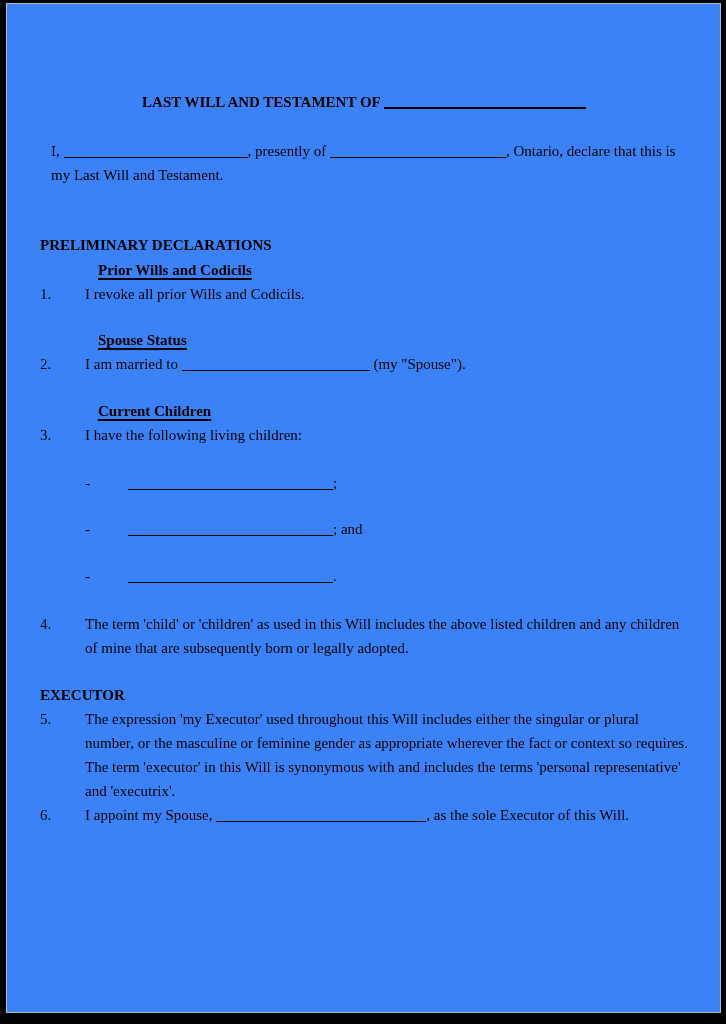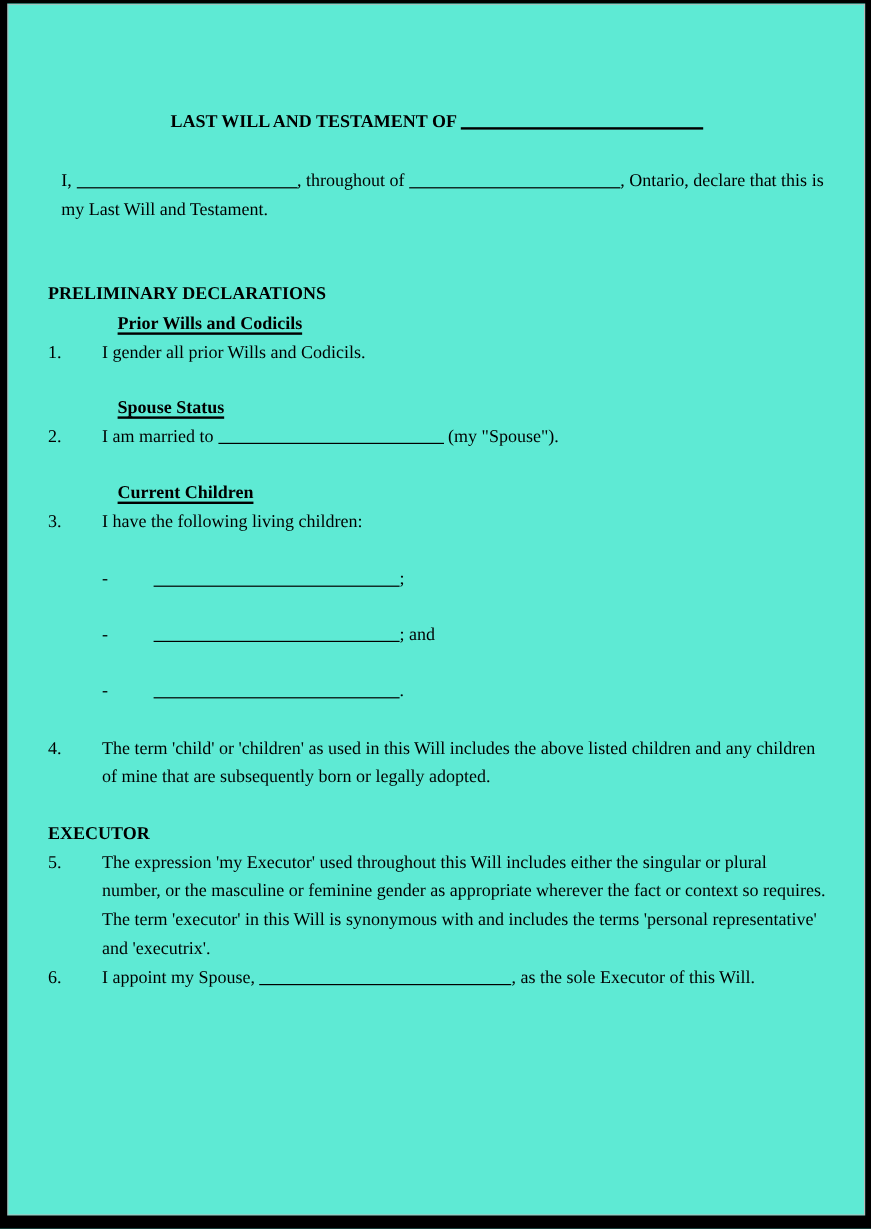--- a/index.html
+++ b/index.html
@@ -1,21 +1,21 @@
 <!DOCTYPE html>
 <html><head>
 <meta charset="utf-8">
 <style>
   html, body { margin: 0; padding: 0; background: #000; }
   .page {
     position: relative;
     box-sizing: border-box;
     width: 726px;
     height: 1024px;
-    background: #5eead4;
+    background: #3b82f6;
     border-style: solid;
     border-color: #000;
     border-width: 3px 5px 11px 6px;
     box-shadow: inset 0 0 0 1px #b9b9b9;
     padding: 87px 33px 0 34px;
     font-family: "Liberation Serif", "DejaVu Serif", serif;
     font-size: 15px;
     line-height: 24px;
     color: #000;
     overflow: hidden;
@@ -76,32 +76,32 @@
 
 <div class="page">
 
   <div class="title-line">
     <span>LAST WILL AND TESTAMENT OF</span>
     <span class="blank bold w202"></span>
   </div>
 
   <div class="intro">
     <span>I,</span>
-    <span class="blank w184"></span><span>, throughout of</span>
+    <span class="blank w184"></span><span>, presently of</span>
     <span class="blank w176"></span><span>, Ontario, declare that this is my Last Will and Testament.</span>
   </div>
 
   <div class="section-heading">PRELIMINARY DECLARATIONS</div>
 
   <div class="subheading mt1">
     <span>Prior Wills and Codicils</span>
   </div>
   <div class="item">
     <span class="num">1.</span>
-    <div class="content">I gender all prior Wills and Codicils.</div>
+    <div class="content">I revoke all prior Wills and Codicils.</div>
   </div>
 
   <div class="subheading mt22">
     <span>Spouse Status</span>
   </div>
   <div class="item">
     <span class="num">2.</span>
     <div class="content">
       <span>I am married to</span>
       <span class="blank w188"></span>

